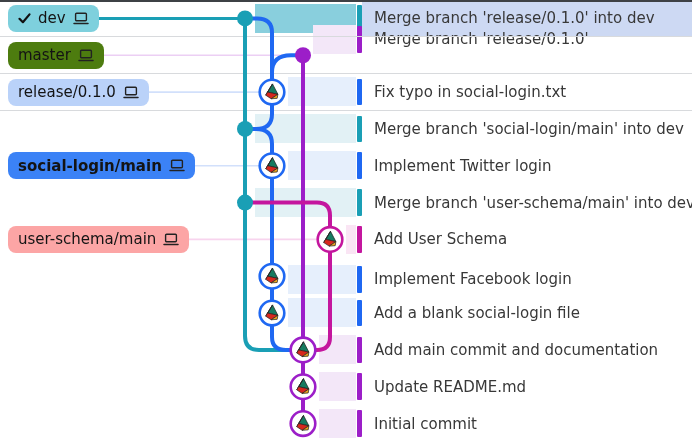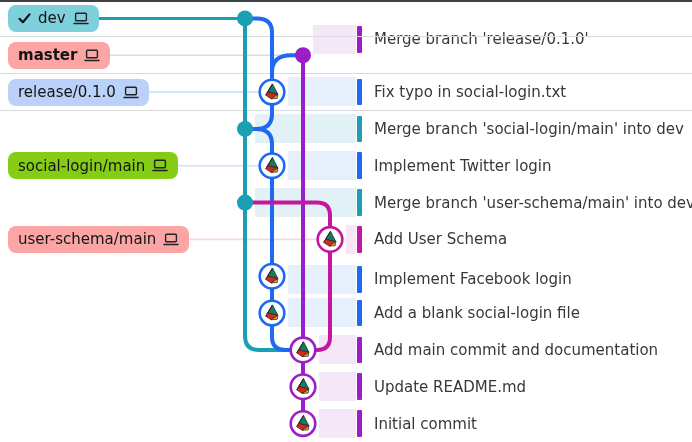--- a/index.html
+++ b/index.html
@@ -25,20 +25,26 @@
     box-sizing:border-box;pointer-events:auto;
   }
   .blabel svg{flex:0 0 auto;}
   .sep{left:0;width:692px;height:1px;}
 </style>
 </head>
 <body>
 
 <div id="app">
   <div id="rows-layer">
+      <div class="row" style="top: 0px; height: 36.8333px;">
+        <div class="selbg" style="left: 361.5px; right: 0px; top: 0px; height: 36.8333px; background: rgb(205, 217, 243);"></div>
+        <div class="tint" style="left: 255px; width: 101px; top: 3.5px; height: 29.3333px; background: rgb(137, 207, 221);"></div>
+        <div class="bar" style="left: 357px; width: 4.5px; top: 5px; height: 26.8333px; background: rgb(26, 159, 181);"></div>
+        <span class="msg" style="color: rgb(56, 56, 56);">Merge branch 'release/0.1.0' into dev</span>
+      </div>
       <div class="row" style="top: 21px; height: 36.8333px; padding-left: 13px;">
         <div class="tint" style="left: 313px; width: 43px; top: 3.5px; height: 29.3333px; background: rgb(243, 231, 248);"></div>
         <div class="bar" style="left: 357px; width: 4.5px; top: 5px; height: 26.8333px; background: rgb(156, 30, 200);"></div>
         <span class="msg" style="color: rgb(56, 56, 56);">Merge branch 'release/0.1.0'</span>
       </div>
       <div class="row" style="top: 73.6667px; height: 36.8333px;">
         <div class="tint" style="left: 288px; width: 68px; top: 3.5px; height: 29.3333px; background: rgb(230, 239, 252);"></div>
         <div class="bar" style="left: 357px; width: 4.5px; top: 5px; height: 26.8333px; background: rgb(31, 104, 242);"></div>
         <span class="msg" style="color: rgb(56, 56, 56);">Fix typo in social-login.txt</span>
       </div>
@@ -184,35 +190,35 @@
       <div class="blabel" style="left: 8px; top: 4.91667px; background: rgb(126, 208, 221); color: rgb(20, 20, 20);">
         <svg width="13" height="11" viewBox="0 0 13 11">
           <path d="M1.5 5.8 L4.9 9.2 L11.5 1.4" fill="none" stroke="#111" stroke-width="2.2" stroke-linecap="round" stroke-linejoin="round"></path>
         </svg>
         <span>dev</span>
         <svg width="16" height="13" viewBox="0 0 16 13">
           <rect x="2.6" y="1.2" width="10.8" height="7.6" rx="1" fill="none" stroke="#222222" stroke-width="1.4"></rect>
           <path d="M1 11.4 H15" stroke="#222222" stroke-width="1.5" stroke-linecap="round"></path>
         </svg>
       </div>
-      <div class="blabel" style="left: 8px; top: 41.75px; background: #fca5a5; color: rgb(20, 20, 20); font-weight: bold;">
+      <div class="blabel" style="left: 8px; top: 41.75px; background: #4d7c0f; color: rgb(20, 20, 20);">
         <span>master</span>
         <svg width="16" height="13" viewBox="0 0 16 13">
           <rect x="2.6" y="1.2" width="10.8" height="7.6" rx="1" fill="none" stroke="#222222" stroke-width="1.4"></rect>
           <path d="M1 11.4 H15" stroke="#222222" stroke-width="1.5" stroke-linecap="round"></path>
         </svg>
       </div>
       <div class="blabel" style="left: 8px; top: 78.5833px; background: rgb(186, 210, 249); color: rgb(20, 20, 20);">
         <span>release/0.1.0</span>
         <svg width="16" height="13" viewBox="0 0 16 13">
           <rect x="2.6" y="1.2" width="10.8" height="7.6" rx="1" fill="none" stroke="#222222" stroke-width="1.4"></rect>
           <path d="M1 11.4 H15" stroke="#222222" stroke-width="1.5" stroke-linecap="round"></path>
         </svg>
       </div>
-      <div class="blabel" style="left: 8px; top: 152.25px; background: #84cc16; color: rgb(20, 20, 20);">
+      <div class="blabel" style="left: 8px; top: 152.25px; background: #3b82f6; color: rgb(20, 20, 20); font-weight: bold;">
         <span>social-login/main</span>
         <svg width="16" height="13" viewBox="0 0 16 13">
           <rect x="2.6" y="1.2" width="10.8" height="7.6" rx="1" fill="none" stroke="#222222" stroke-width="1.4"></rect>
           <path d="M1 11.4 H15" stroke="#222222" stroke-width="1.5" stroke-linecap="round"></path>
         </svg>
       </div>
       <div class="blabel" style="left: 8px; top: 225.917px; background: #fca5a5; color: rgb(20, 20, 20);">
         <span>user-schema/main</span>
         <svg width="16" height="13" viewBox="0 0 16 13">
           <rect x="2.6" y="1.2" width="10.8" height="7.6" rx="1" fill="none" stroke="#222222" stroke-width="1.4"></rect>

